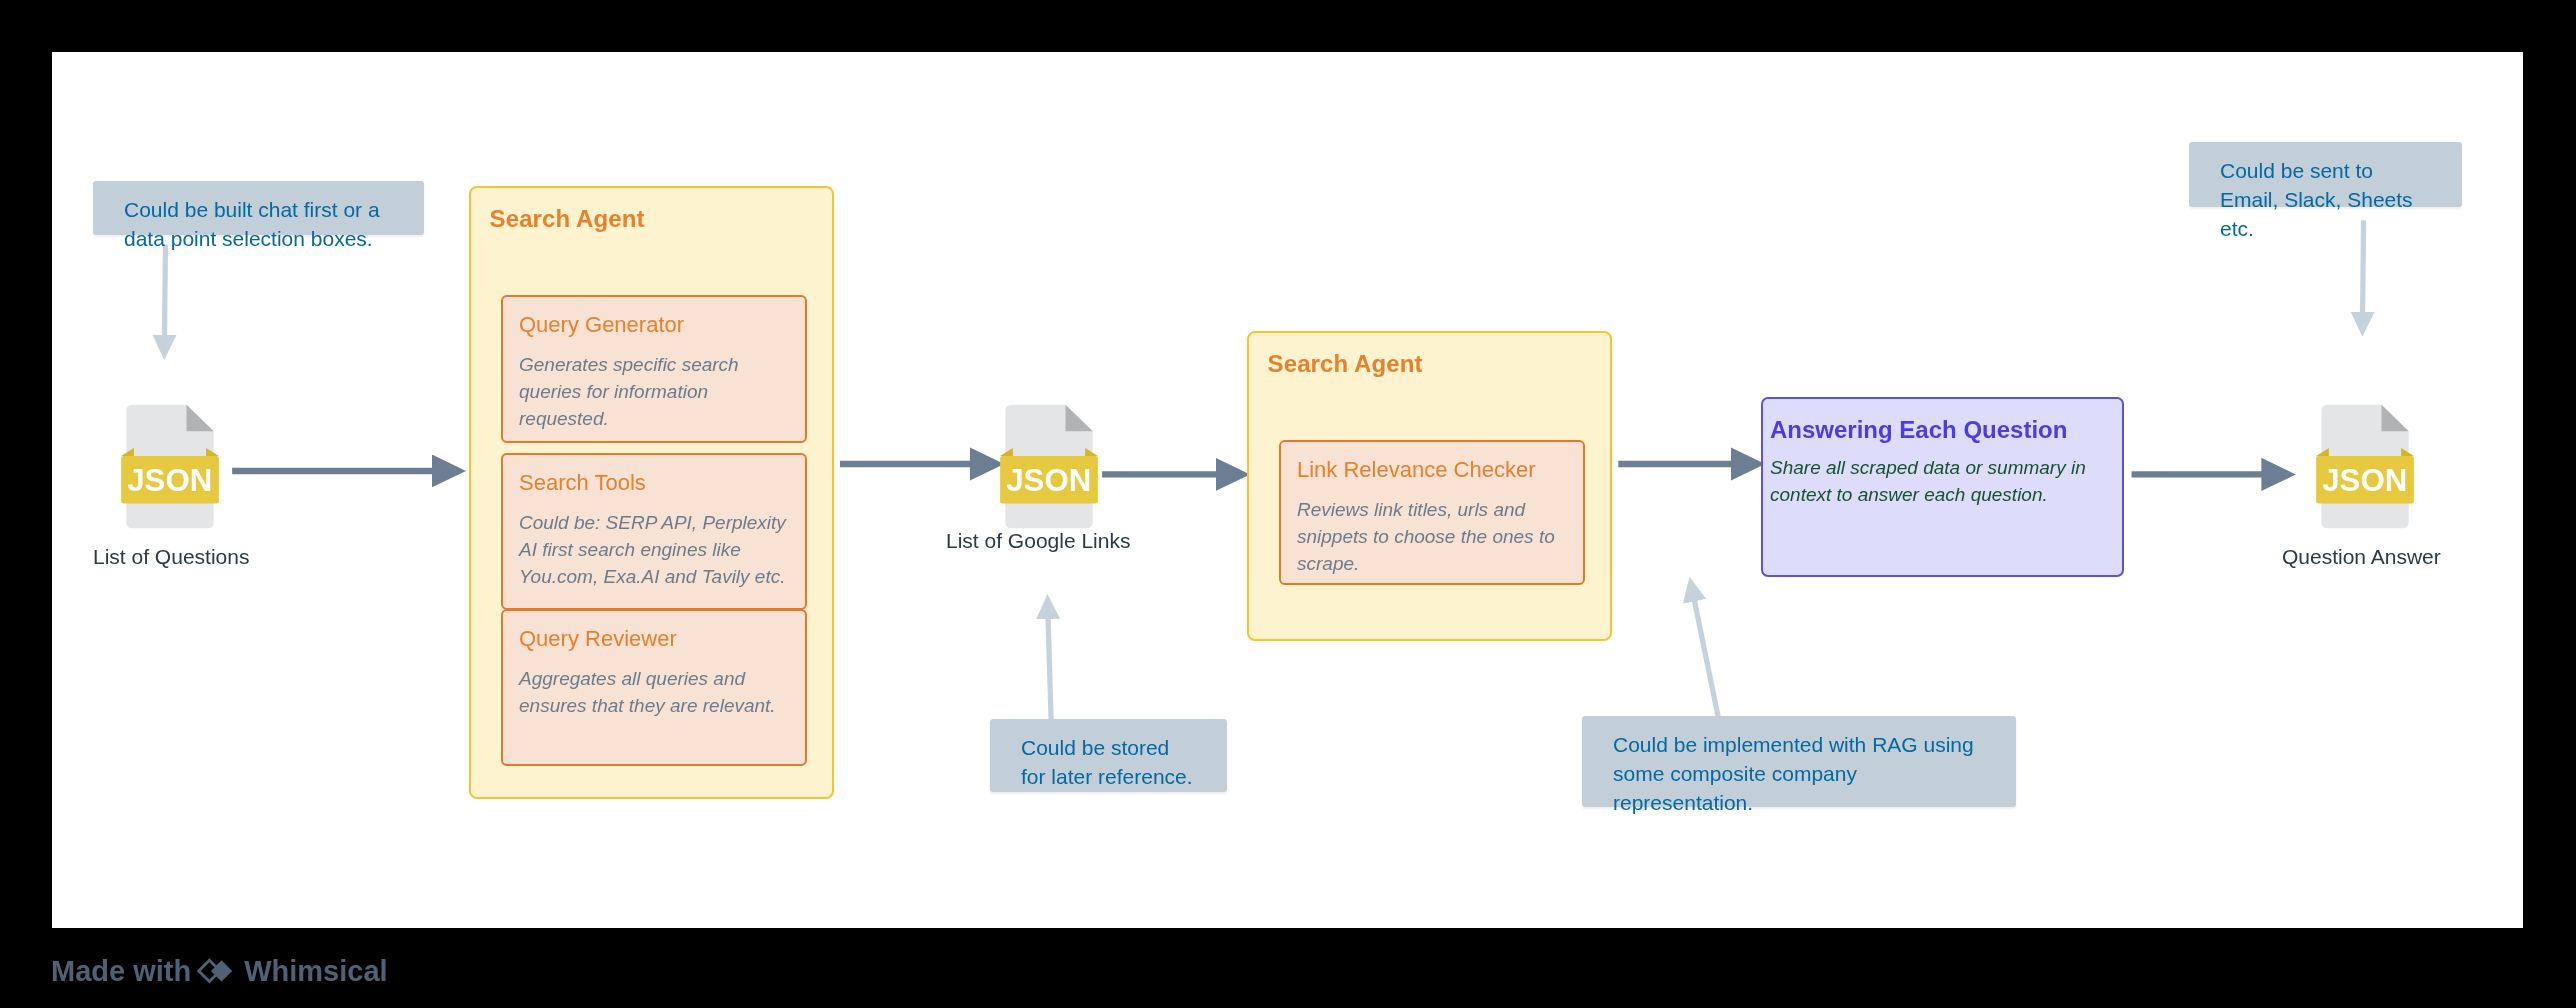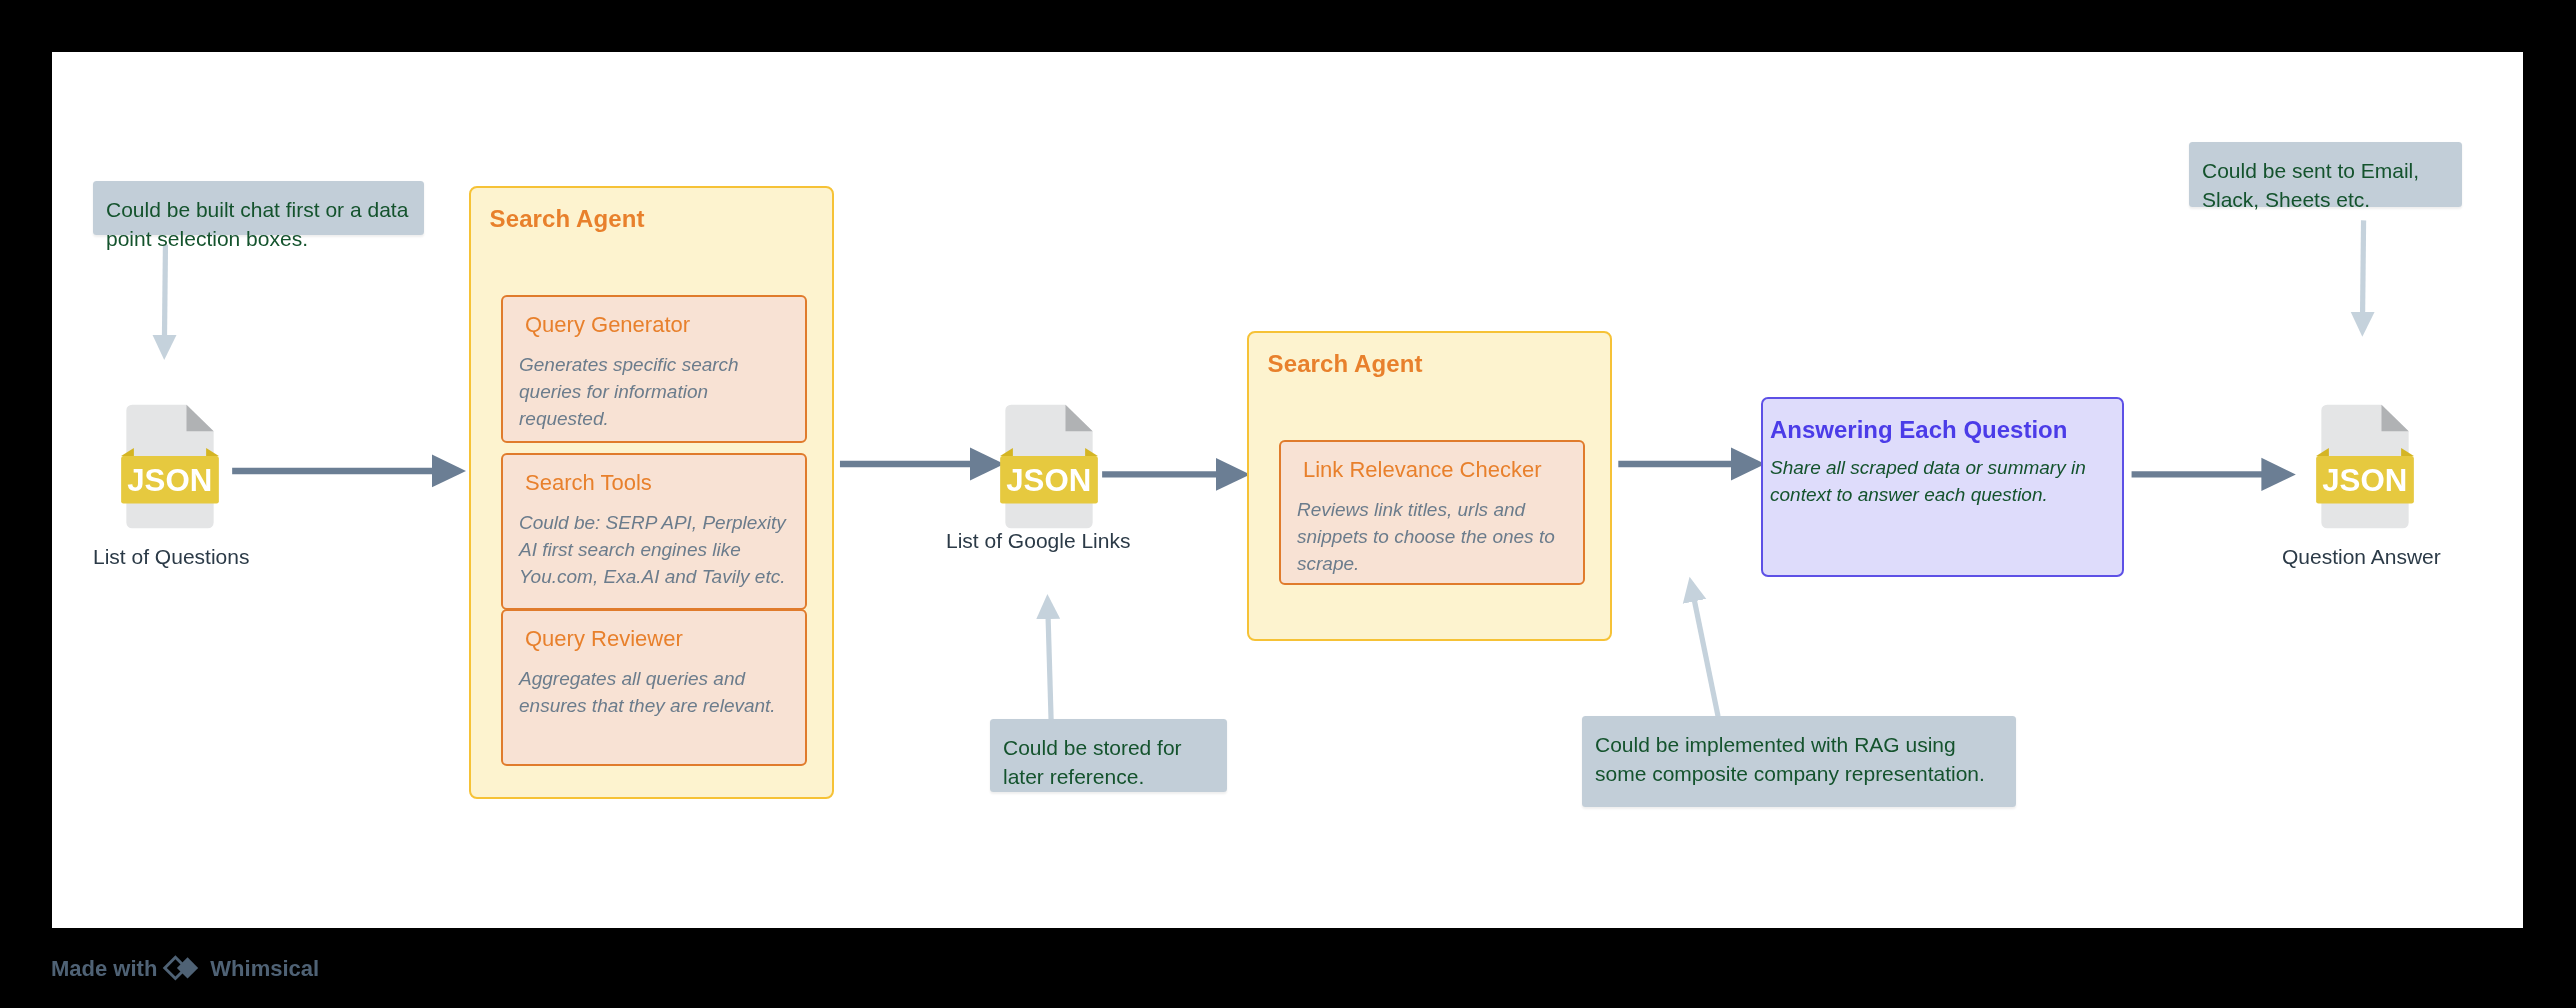--- a/index.html
+++ b/index.html
@@ -29,24 +29,24 @@
     height: 1008px;
   }
 
   
   .abs { position: absolute; box-sizing: border-box; }
 
   
   .note {
     background: #c2ced8;
     border-radius: 3.5px;
-    color: #14532d;
+    color: #0369a1;
     font-size: 21px;
     line-height: 1.38;
-    padding: 15px 13px;
+    padding: 15px 31px;
     box-sizing: border-box;
     box-shadow: 0 1.2px 2.3px rgba(0,0,0,0.07);
     font-family: "Liberation Sans", "DejaVu Sans", sans-serif;
   }
 
   
   .agent-box {
     background: #fdf3cf;
     border: 2.9px solid #f6c236;
     border-radius: 8px;
@@ -65,21 +65,21 @@
   .module {
     background: #f8e2d4;
     border: 2.3px solid #e07b2c;
     border-radius: 5.8px;
     box-sizing: border-box;
     padding: 15px 16px;
   }
   .module-title {
     color: #e8802c;
     font-size: 22px;
-    margin: 0 0 14px 6px;
+    margin: 0 0 14px 0;
     font-family: "Liberation Sans", "DejaVu Sans", sans-serif;
   }
   .module-desc {
     color: #6b7c8c;
     font-size: 19px;
     font-style: italic;
     line-height: 1.42;
     font-family: "Liberation Sans", "DejaVu Sans", sans-serif;
   }
 
@@ -118,21 +118,21 @@
 
   
   #brand {
     position: absolute;
     left: 51px;
     top: 955px;
     display: flex;
     align-items: center;
     gap: 8px;
     color: #4f6275;
-    font-size: 22px;
+    font-size: 29px;
     font-weight: bold;
     font-family: "Liberation Sans", "DejaVu Sans", sans-serif;
   }
 
   svg { display: block; overflow: visible; }
 </style>
 </head>
 <body>
 
 <div id="stage">

